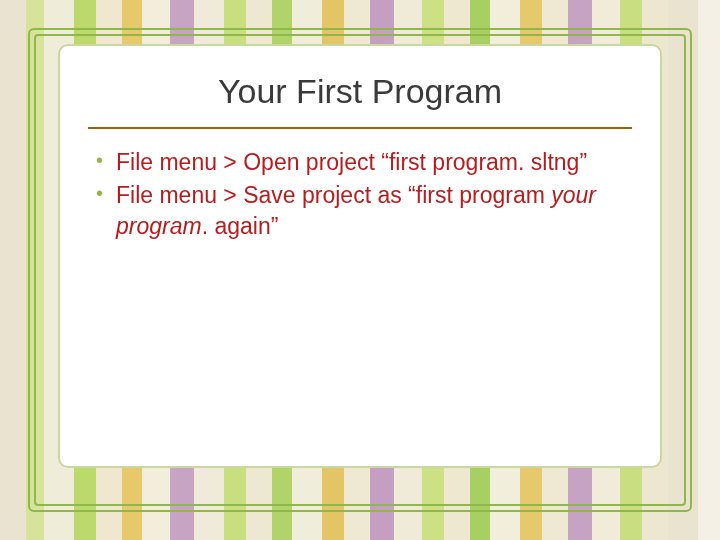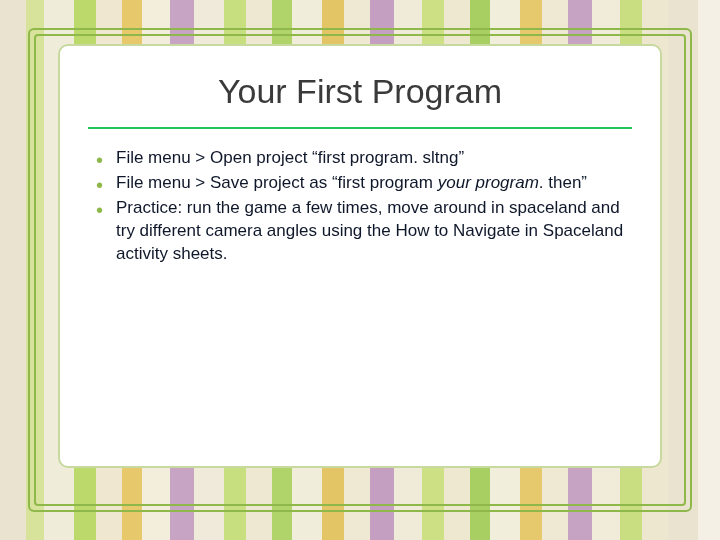--- a/index.html
+++ b/index.html
@@ -44,35 +44,35 @@
     left: 58px; top: 44px; right: 58px; bottom: 72px;
     background: #ffffff;
     border: 2px solid #c8d9a0;
     border-radius: 10px;
     padding: 18px 28px 20px 28px;
   }
   .title {
     text-align: center;
     font-size: 34px;
     color: #3a3a3a;
-    border-bottom: 2px solid #22c55e;
+    border-bottom: 2px solid #a16207;
     padding: 8px 0 16px 0;
     margin-bottom: 18px;
     font-weight: normal;
   }
   ul.bullets {
     list-style: none;
     padding-left: 6px;
   }
   ul.bullets li {
     position: relative;
     padding-left: 22px;
-    font-size: 17px;
+    font-size: 23px;
     line-height: 1.35;
-    color: #0f172a;
+    color: #b91c1c;
     margin-bottom: 2px;
   }
   ul.bullets li::before {
     content: "•";
     position: absolute;
     left: 2px;
     top: 0;
     color: #8fb84a;
     font-size: 20px;
   }
@@ -119,19 +119,16 @@
 <div class="corner-bl"></div>
 <div class="corner-br"></div>
 
 <div class="card">
   <h1 class="title">Your First Program</h1>
   <ul class="bullets">
     <li>
       <span>File menu &gt; Open project “first program. sltng”</span><span class="ital"></span><span></span>
     </li>
     <li>
-      <span>File menu &gt; Save project as “first program </span><span class="ital">your program</span><span>. then”</span>
-    </li>
-    <li>
-      <span>Practice: run the game a few times, move around in spaceland and try different camera angles using the How to Navigate in Spaceland activity sheets.</span><span class="ital"></span><span></span>
+      <span>File menu &gt; Save project as “first program </span><span class="ital">your program</span><span>. again”</span>
     </li>
   </ul>
 </div>
 
 </body></html>

